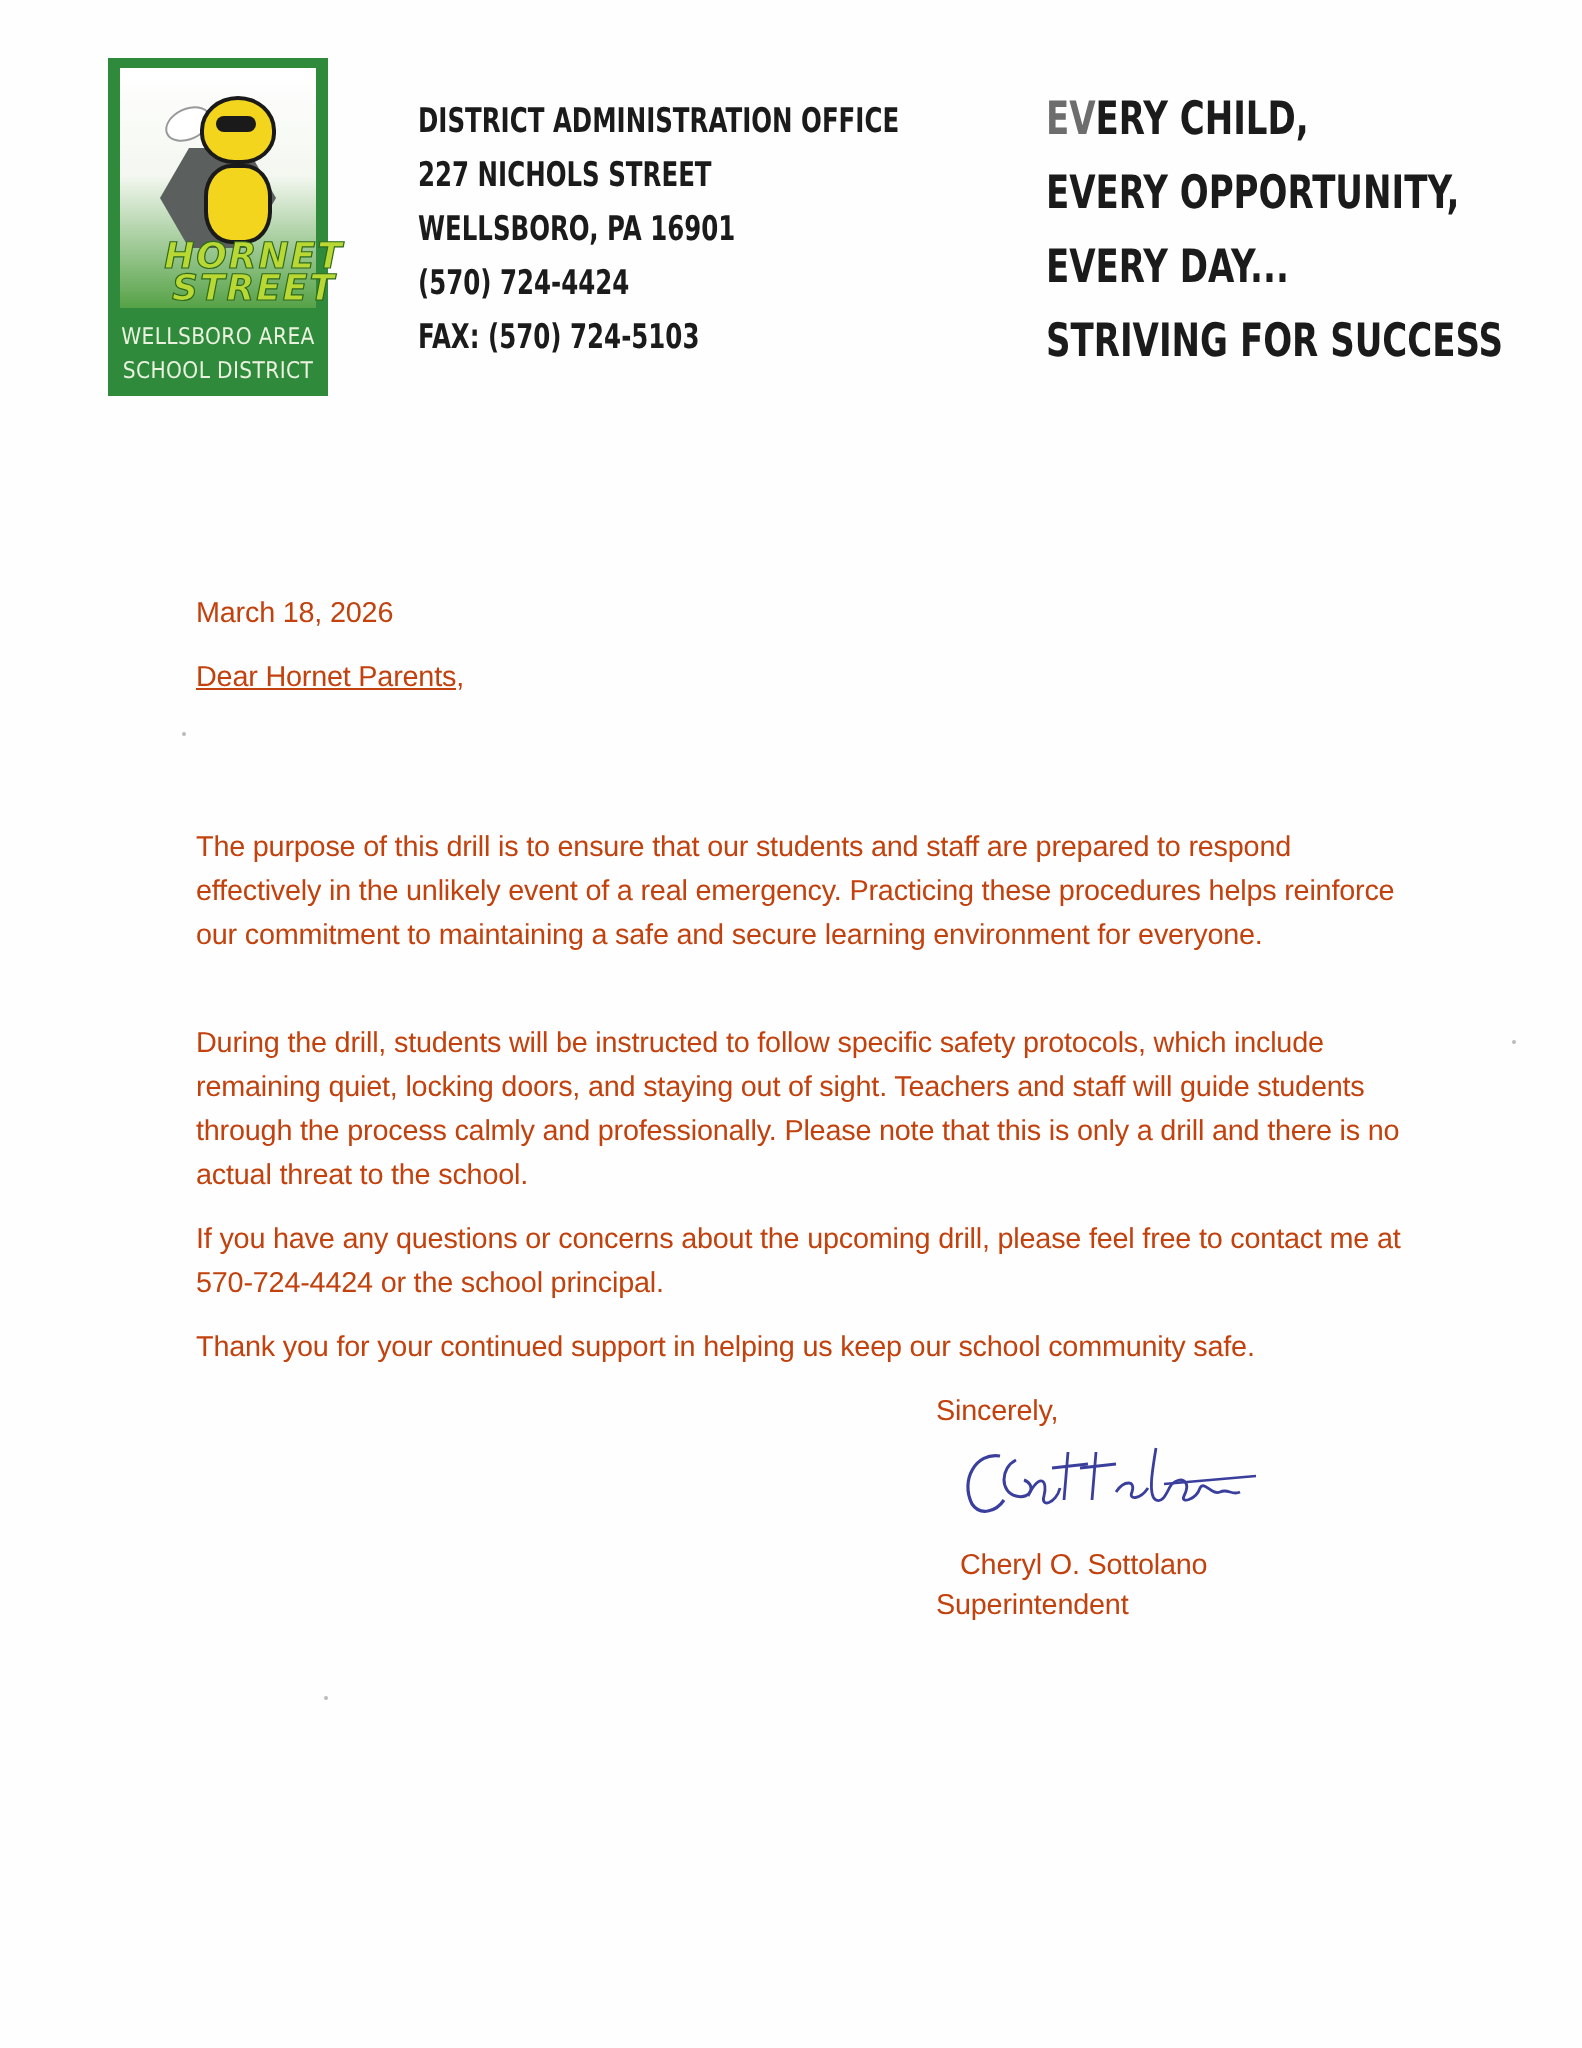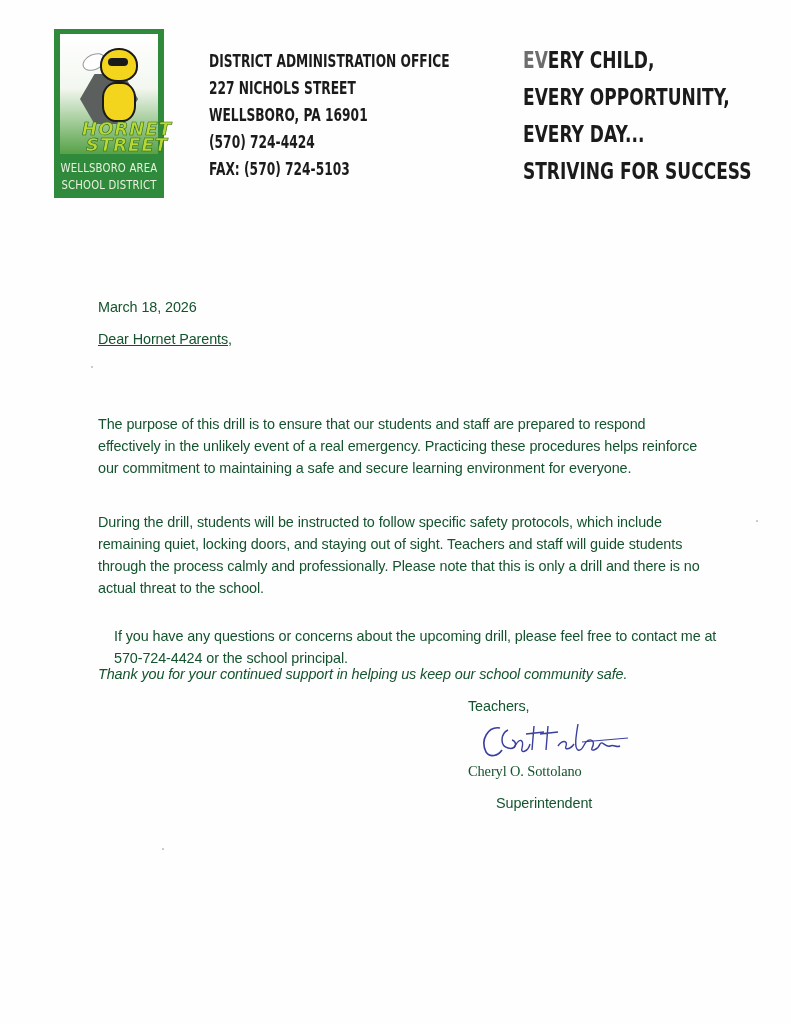--- a/index.html
+++ b/index.html
@@ -27,29 +27,29 @@
   .motto { position:absolute; left:523px; top:42px; font-family:"DejaVu Sans", sans-serif; font-weight:bold; font-size:23px; line-height:37px; color:#1b1b1b; transform:scaleX(0.74); transform-origin:left top; white-space:nowrap; }
   .motto .ev { color:#6d6d6d; }
   .motto div { height:37px; }
   .date { position:absolute; left:98px; top:296px; }
   .salutation { position:absolute; left:98px; top:328px; }
   .para { position:absolute; left:98px; width:610px; }
   .p1 { top:359px; }
   .p2 { top:413px; }
   .p3 { top:511px; }
   .p4 { top:609px; }
-  .p5 { top:663px;font-style:italic; }
+  .p5 { top:663px; }
   sup { font-size:9px; line-height:0; vertical-align:6px; }
-  .txt { font-family:"Liberation Sans", sans-serif; font-size:14.4px; line-height:22px; color:#14532d; letter-spacing:-0.1px; }
+  .txt { font-family:"Liberation Sans", sans-serif; font-size:14.4px; line-height:22px; color:#c2410c; letter-spacing:-0.1px; }
 
   
   .closing { position:absolute; left:468px; top:695px; }
   .signature { position:absolute; left:478px; top:718px; width:160px; height:45px; }
   .signer { position:absolute; left:468px; top:760px; }
-  .title { position:absolute; left:496px; top:792px; }
+  .title { position:absolute; left:468px; top:792px; }
 
   .speck { position:absolute; width:2px; height:2px; background:#bbb; border-radius:50%; }
 </style>
 </head>
 <body>
 
 <div class="page">
 
   <div class="logo">
     <div class="logo-inner">
@@ -82,34 +82,34 @@
     <div>EVERY DAY...</div>
     <div>STRIVING FOR SUCCESS</div>
   </div>
 
   <p class="txt date" style="position:absolute;margin:0;">March 18, 2026</p>
   <p class="txt salutation" style="position:absolute;margin:0;text-decoration:underline;">Dear Hornet Parents,</p>
 
 
   <p class="txt para p3" style="position:absolute;margin:0;">During the drill, students will be instructed to follow specific safety protocols, which include remaining quiet, locking doors, and staying out of sight. Teachers and staff will guide students through the process calmly and professionally. Please note that this is only a drill and there is no actual threat to the school.</p>
   <p class="txt para p2" style="position:absolute;margin:0;">The purpose of this drill is to ensure that our students and staff are prepared to respond effectively in the unlikely event of a real emergency. Practicing these procedures helps reinforce our commitment to maintaining a safe and secure learning environment for everyone.</p>
-  <p class="txt para p4" style="position:absolute;margin:16px;">If you have any questions or concerns about the upcoming drill, please feel free to contact me at 570-724-4424 or the school principal.</p>
+  <p class="txt para p4" style="position:absolute;margin:0;">If you have any questions or concerns about the upcoming drill, please feel free to contact me at 570-724-4424 or the school principal.</p>
   <p class="txt para p5" style="position:absolute;margin:0;">Thank you for your continued support in helping us keep our school community safe.</p>
 
-  <p class="txt closing" style="position:absolute;margin:0;">Teachers,</p>
+  <p class="txt closing" style="position:absolute;margin:0;">Sincerely,</p>
   <svg class="signature" viewBox="0 0 160 45">
     <path d="M22 10 C10 8, 2 22, 8 34 C12 40, 20 38, 24 32" fill="none" stroke="#3a3f9e" stroke-width="1.6"></path>
     <path d="M30 12 C22 16, 22 28, 30 30 C38 32, 40 24, 34 22" fill="none" stroke="#3a3f9e" stroke-width="1.5"></path>
     <path d="M36 30 C42 18, 46 22, 44 30 C42 36, 50 34, 52 26" fill="none" stroke="#3a3f9e" stroke-width="1.4"></path>
     <path d="M56 8 L54 32 M48 16 L66 14" fill="none" stroke="#3a3f9e" stroke-width="1.4"></path>
     <path d="M70 8 L68 32 M62 16 L80 14" fill="none" stroke="#3a3f9e" stroke-width="1.4"></path>
     <path d="M80 28 C84 22, 90 22, 88 28 C86 32, 92 32, 96 26" fill="none" stroke="#3a3f9e" stroke-width="1.4"></path>
     <path d="M100 6 C98 18, 96 30, 100 32 C104 34, 106 26, 108 24" fill="none" stroke="#3a3f9e" stroke-width="1.4"></path>
     <path d="M108 24 C112 20, 118 22, 114 30 C112 34, 120 32, 122 26 C124 22, 128 30, 132 28 C136 26, 138 30, 142 28" fill="none" stroke="#3a3f9e" stroke-width="1.4"></path>
     <path d="M104 24 L150 20" fill="none" stroke="#3a3f9e" stroke-width="1.2"></path>
   </svg>
-  <p class="txt signer" style="position:absolute;margin:0;font-family:Liberation Serif, serif;">Cheryl O. Sottolano</p>
+  <p class="txt signer" style="position:absolute;margin:12px;">Cheryl O. Sottolano</p>
   <p class="txt title" style="position:absolute;margin:0;">Superintendent</p>
 
   <div class="speck" style="left:91px;top:366px;"></div>
   <div class="speck" style="left:162px;top:848px;"></div>
   <div class="speck" style="left:756px;top:520px;"></div>
 </div>
 
 </body></html>

